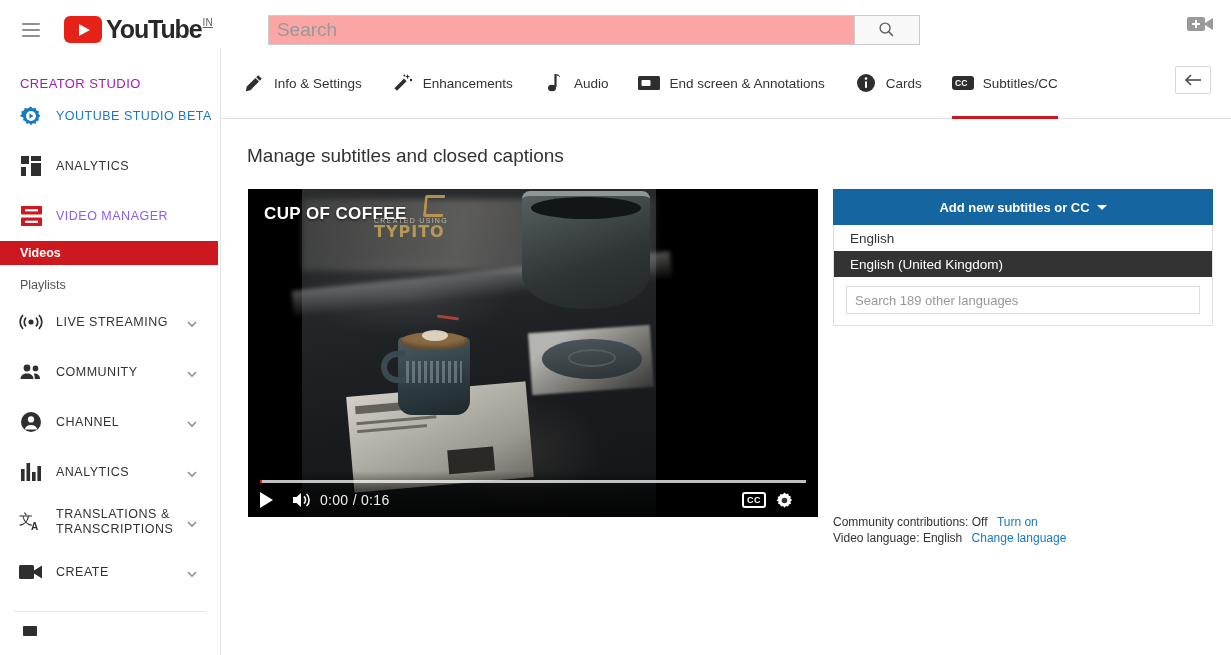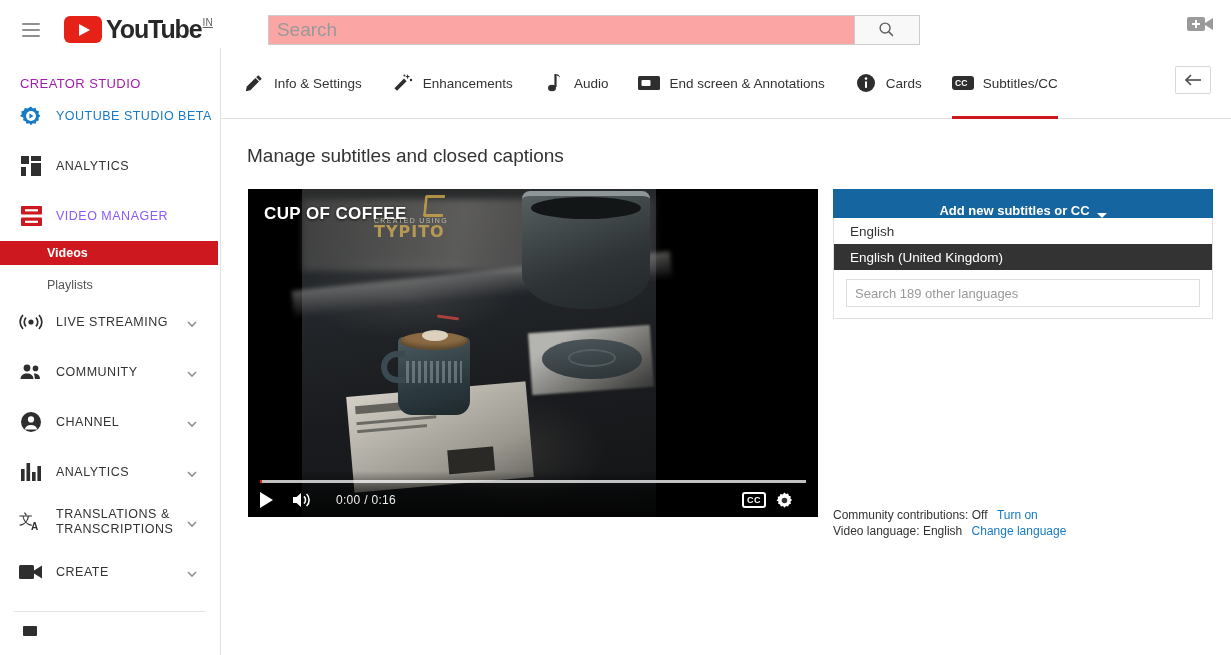--- a/index.html
+++ b/index.html
@@ -85,21 +85,21 @@
     font-size: 12.5px; color: #333; letter-spacing: 0.5px; line-height: 15px;
     font-weight: normal;
   }
   .sb-item.blue .sb-label { color: #167ac6; }
   .sb-item.red .sb-label { color: #8b5cf6; }
   .sb-chev {
     position: absolute; right: 22px; top: 50%; transform: translateY(-50%);
     width: 12px; height: 12px;
   }
   .sb-sub {
-    padding-left: 47px; height: 24px; display: flex; align-items: center;
+    padding-left: 20px; height: 24px; display: flex; align-items: center;
     font-size: 12.5px; color: #555; cursor: pointer;
   }
   .sb-sub.active {
     background: #cc181e; color: #fff; font-weight: bold;
     width: 218px; height: 24px;
   }
   .sb-divider { height: 1px; background: #e5e5e5; margin: 14px 14px 0 14px; }
 
   
   .content {
@@ -247,33 +247,33 @@
     position: absolute; left: 12px; right: 12px; top: 9px; height: 3px;
     background: rgba(255,255,255,.75); cursor: pointer;
   }
   .progress-played { position: absolute; left: 0; top: 0; height: 3px; width: 2px; background: #e62117; }
   .ctrl-row { position: absolute; left: 0; bottom: 0; width: 570px; height: 34px; display: flex; align-items: center; }
   .ctrl { width: 36px; height: 34px; display: flex; align-items: center; justify-content: center; cursor: pointer; }
   .ctrl-play::after {
     content: ""; width: 0; height: 0; border-left: 13px solid #fff;
     border-top: 8px solid transparent; border-bottom: 8px solid transparent;
   }
-  .time { color: #eee; font-size: 12px; margin-left: 16px; letter-spacing: .3px; }
+  .time { color: #eee; font-size: 14px; margin-left: 0; letter-spacing: .3px; }
   .ctrl-right { margin-left: auto; display: flex; align-items: center; padding-right: 16px; }
   .cc-box {
     border: 2px solid #fff; border-radius: 3px; color: #fff;
     font-size: 9px; font-weight: bold; padding: 0 3px; line-height: 12px;
     letter-spacing: .5px; cursor: pointer;
   }
 
   
   .right-panel { margin-left: 15px; width: 380px; }
   .dd-header {
-    height: 29px; background: #1565a0; color: #fff;
-    display: flex; align-items: flex-end; justify-content: center;
+    height: 36px; background: #1565a0; color: #fff;
+    display: flex; align-items: center; justify-content: center;
     font-size: 13px; font-weight: bold; cursor: pointer;
   }
   .dd-caret {
     width: 0; height: 0; margin-left: 7px;
     border-left: 5px solid transparent; border-right: 5px solid transparent;
     border-top: 5px solid #fff;
   }
   .dd-list { border: 1px solid #e0e0e0; border-top: none; background: #fff; }
   .dd-item {
     height: 26px; display: flex; align-items: center; padding-left: 16px;

